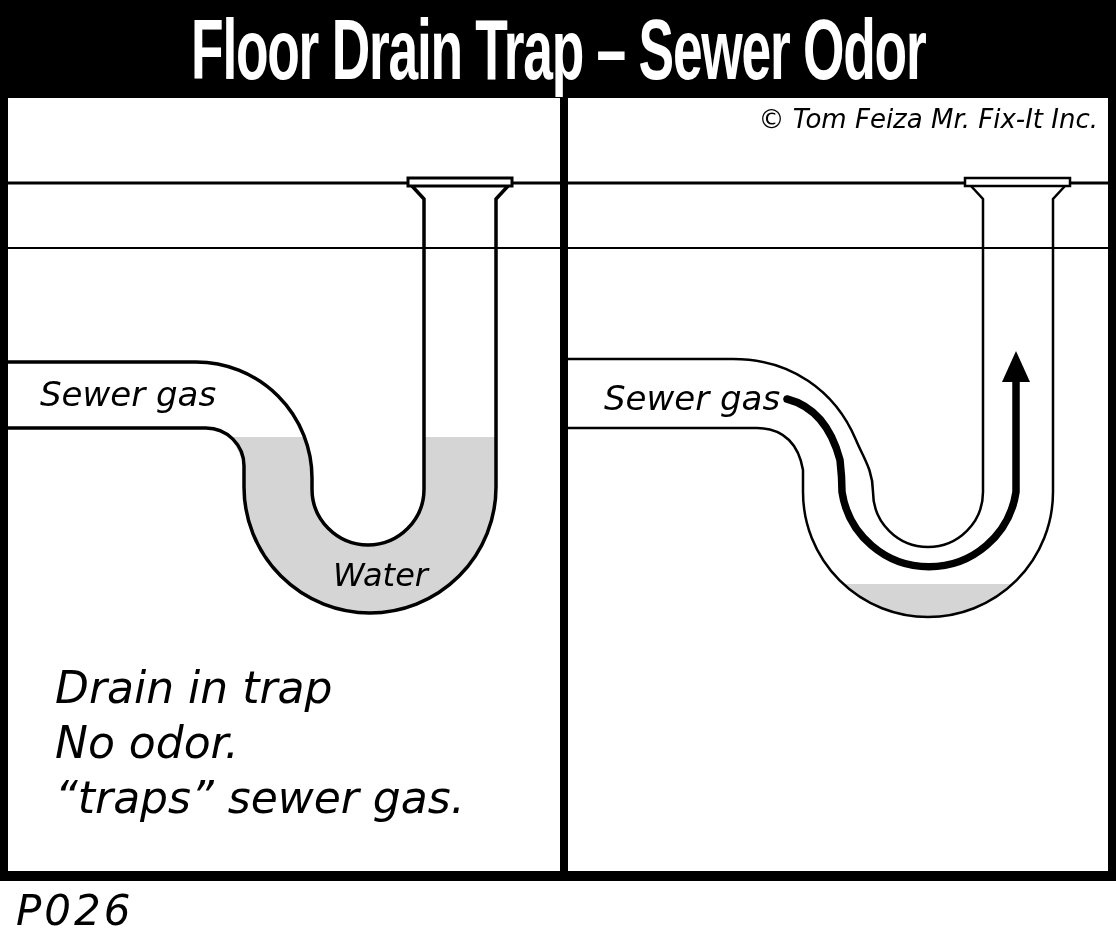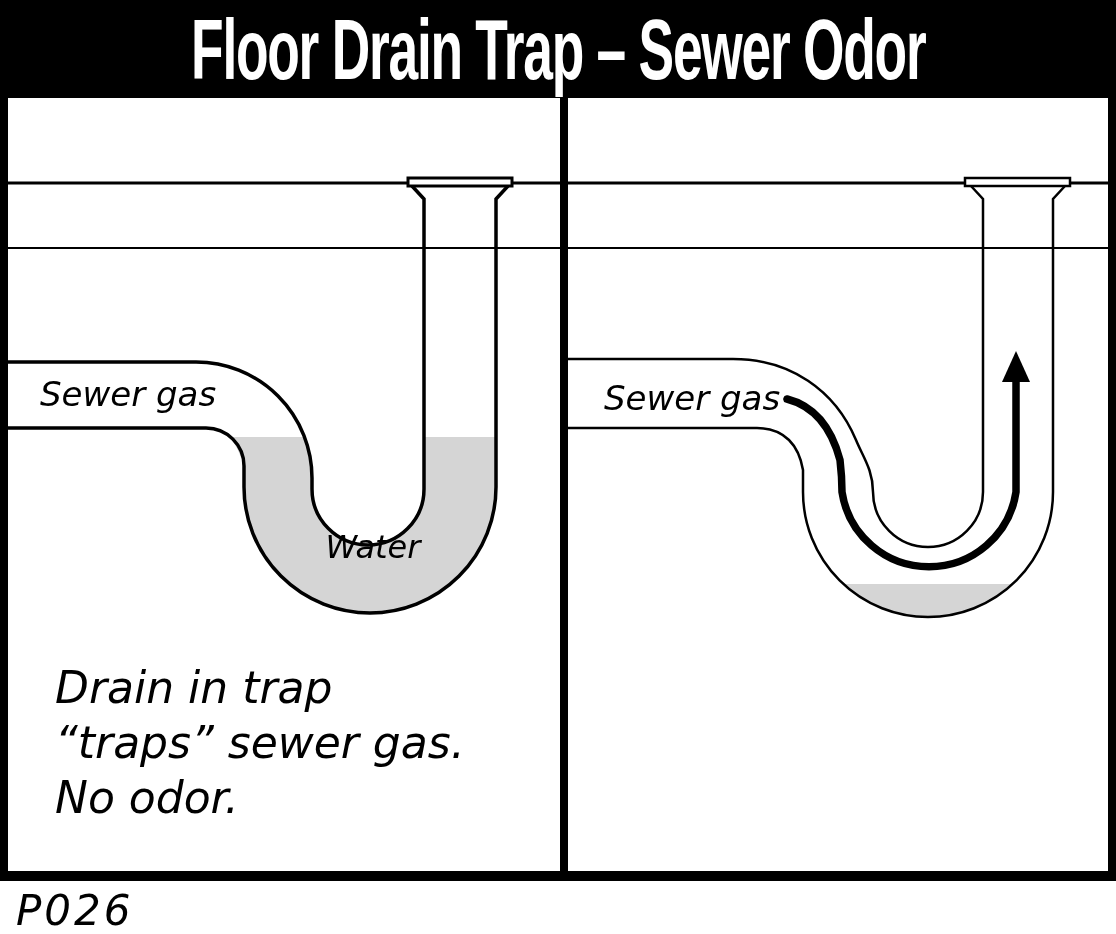--- a/index.html
+++ b/index.html
@@ -15,21 +15,21 @@
   .title-band .t{
     color:#ffffff; font-weight:bold; font-size:86px; line-height:98px;
     letter-spacing:-2px; white-space:nowrap;
     transform:scaleX(0.62); transform-origin:50% 50%;
   }
   .hand{font-family:"DejaVu Sans", sans-serif; font-style:italic; color:#000;}
   .copyright{position:absolute; top:104px; right:18px; font-size:26px; white-space:nowrap;}
   .label{position:absolute; white-space:nowrap;}
   .sewer-left{left:40px; top:374px; font-size:34px;}
   .sewer-right{left:604px; top:378px; font-size:34px;}
-  .water-label{left:318px; top:528px; width:110px; text-align:center; font-size:32px;}
+  .water-label{left:318px; top:556px; width:110px; text-align:right; font-size:32px;}
   .caption{position:absolute; font-size:44px; line-height:55px; letter-spacing:0px;}
   .caption-left{left:55px; top:660px;}
   .caption-right{left:619px; top:660px;}
   .pcode{position:absolute; left:16px; top:886px; font-size:42px; letter-spacing:3px;}
 </style>
 </head>
 <body>
 
 <div class="canvas">
 
@@ -87,26 +87,27 @@
     <rect x="0" y="98" width="8" height="783" fill="#000"></rect>
     <rect x="1108" y="98" width="8" height="783" fill="#000"></rect>
     <rect x="0" y="871" width="1116" height="10" fill="#000"></rect>
     <rect x="560" y="98" width="8" height="773" fill="#000"></rect>
   </svg>
 
   <div class="title-band">
     <span class="t">Floor Drain Trap – Sewer Odor</span>
   </div>
 
+  <div class="copyright hand">© Tom Feiza Mr. Fix-It Inc.</div>
 
   <div class="label hand sewer-left">Sewer gas</div>
   <div class="label hand sewer-right">Sewer gas</div>
   <div class="label hand water-label">Water</div>
 
   <div class="caption caption-left hand">
     <div>Drain in trap</div>
+    <div>No odor.</div>
     <div>“traps” sewer gas.</div>
-    <div>No odor.</div>
   </div>
 
   <div class="pcode hand">P026</div>
 
 </div>
 
 </body></html>

